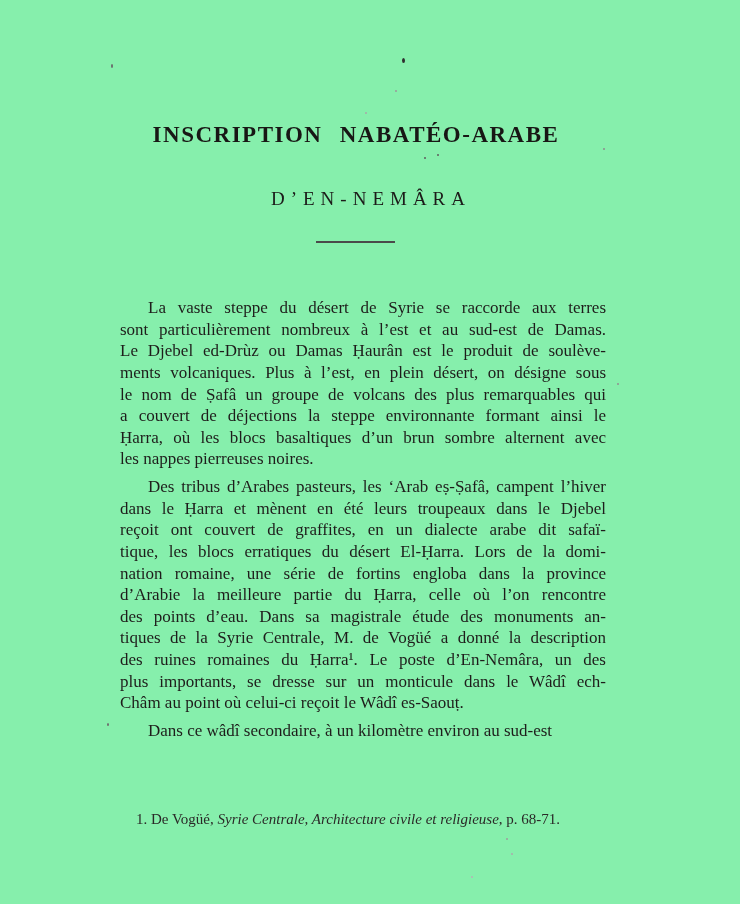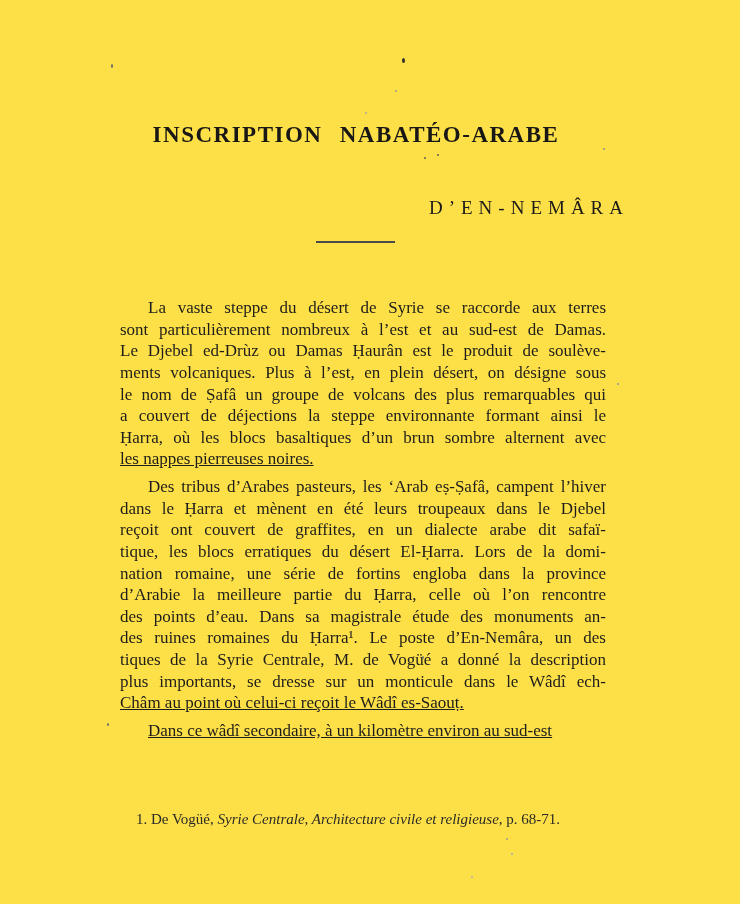--- a/index.html
+++ b/index.html
@@ -4,21 +4,21 @@
 <style>
   html, body {
     margin: 0;
     padding: 0;
     background: #ffffff;
   }
   .sheet {
     position: relative;
     width: 740px;
     height: 904px;
-    background: #fde047;
+    background: #86efac;
     font-family: "Liberation Serif", serif;
     color: #1e1d1b;
     overflow: hidden;
   }
   .title {
     position: absolute;
     top: 122px;
     left: 107px;
     width: 498px;
     margin: 0;
@@ -28,22 +28,22 @@
     letter-spacing: 1.5px;
     word-spacing: 10px;
     color: #181715;
     white-space: nowrap;
   }
   .subtitle {
     position: absolute;
     top: 180px;
     left: 114px;
     width: 498px;
-    margin: 17px;
-    text-align: right;
+    margin: 8px;
+    text-align: center;
     font-size: 19px;
     font-weight: normal;
     letter-spacing: 6px;
     color: #1c1b19;
     white-space: nowrap;
   }
   .rule {
     position: absolute;
     top: 241px;
     left: 316px;
@@ -57,21 +57,21 @@
     left: 114px;
     width: 498px;
     font-size: 17px;
     line-height: 21.63px;
   }
   .para { margin: 6px; }
   .line {
     text-align: justify;
     text-align-last: justify;
   }
-  .line.last { text-align-last: left; text-decoration: underline; }
+  .line.last { text-align-last: left; }
   .line.first { text-indent: 28px; }
   .footnote {
     position: absolute;
     top: 811px;
     left: 114px;
     width: 498px;
     font-size: 15px;
     line-height: 17px;
     text-indent: 22px;
     color: #2a2927;
@@ -104,22 +104,22 @@
         <div class="line last">les nappes pierreuses noires.</div>
       </div>
       <div class="para">
         <div class="line first">Des tribus d’Arabes pasteurs, les ‘Arab eṣ-Ṣafâ, campent l’hiver</div>
         <div class="line">dans le Ḥarra et mènent en été leurs troupeaux dans le Djebel</div>
         <div class="line">reçoit ont couvert de graffites, en un dialecte arabe dit safaï-</div>
         <div class="line">tique, les blocs erratiques du désert El-Ḥarra. Lors de la domi-</div>
         <div class="line">nation romaine, une série de fortins engloba dans la province</div>
         <div class="line">d’Arabie la meilleure partie du Ḥarra, celle où l’on rencontre</div>
         <div class="line">des points d’eau. Dans sa magistrale étude des monuments an-</div>
+        <div class="line">tiques de la Syrie Centrale, M. de Vogüé a donné la description</div>
         <div class="line">des ruines romaines du Ḥarra¹. Le poste d’En-Nemâra, un des</div>
-        <div class="line">tiques de la Syrie Centrale, M. de Vogüé a donné la description</div>
         <div class="line">plus importants, se dresse sur un monticule dans le Wâdî ech-</div>
         <div class="line last">Châm au point où celui-ci reçoit le Wâdî es-Saouṭ.</div>
       </div>
       <div class="para">
         <div class="line first last">Dans ce wâdî secondaire, à un kilomètre environ au sud-est</div>
       </div>
     </main>
 
   <footer class="footnote"><span>1. De Vogüé, </span><i>Syrie Centrale, Architecture civile et religieuse</i><span>, p. 68-71.</span></footer>
 

